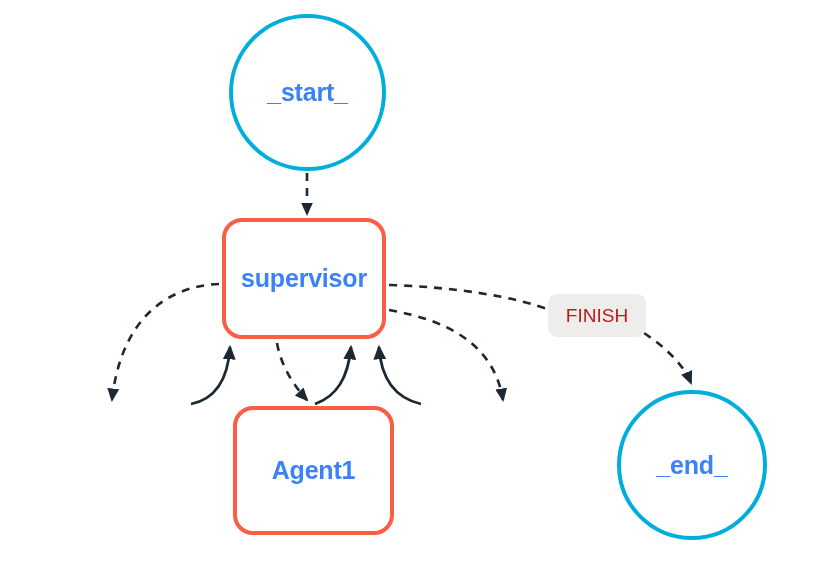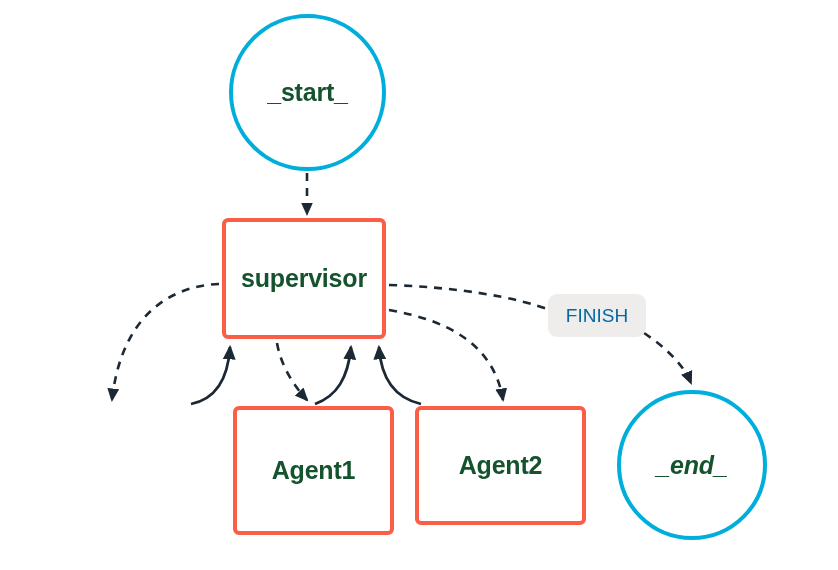--- a/index.html
+++ b/index.html
@@ -35,50 +35,50 @@
     justify-content: center;
     background: #ffffff;
     z-index: 2;
   }
   .node-terminal {
     border: 4px solid #00AEDB;
     border-radius: 50%;
   }
   .node-process {
     border: 4px solid #FB5E47;
-    border-radius: 6px;
+    border-radius: 20px;
   }
   .node-label {
-    color: #14532d;
+    color: #3b82f6;
     font-family: "Liberation Sans", sans-serif;
     font-weight: bold;
     letter-spacing: -0.2px;
     white-space: nowrap;
     user-select: none;
   }
   .node-terminal .node-label { font-size: 25px; }
   .node-process .node-label { font-size: 25px; }
 
   
   #node-start  { left: 229px; top: 14px;  width: 157px; height: 157px; }
   #node-supervisor { left: 222px; top: 218px; width: 164px; height: 121px; }
   #node-genieagent { left: 42px;  top: 406px; width: 169px; height: 119px; }
   #node-agent1 { left: 233px; top: 406px; width: 161px; height: 129px; }
   #node-agent2 { left: 415px; top: 406px; width: 171px; height: 119px; }
-  #node-end    { left: 617px; top: 390px; width: 150px; height: 150px; font-style: italic; }
+  #node-end    { left: 617px; top: 390px; width: 150px; height: 150px; }
 
   .edge-label {
     position: absolute;
     box-sizing: border-box;
     display: flex;
     align-items: center;
     justify-content: center;
     background: #EFEDEB;
     border-radius: 9px;
-    color: #0369a1;
+    color: #b91c1c;
     font-family: "Liberation Sans", sans-serif;
     font-size: 19px;
     font-weight: normal;
     white-space: nowrap;
     z-index: 3;
     user-select: none;
   }
   #label-finish { left: 548px; top: 294px; width: 98px; height: 43px; }
 </style>
 </head>
@@ -117,23 +117,20 @@
 
   <div class="node node-process" id="node-supervisor">
     <span class="node-label">supervisor</span>
   </div>
 
 
   <div class="node node-process" id="node-agent1">
     <span class="node-label">Agent1</span>
   </div>
 
-  <div class="node node-process" id="node-agent2">
-    <span class="node-label">Agent2</span>
-  </div>
 
   <div class="node node-terminal" id="node-end">
     <span class="node-label">_end_</span>
   </div>
 
   <div class="edge-label" id="label-finish">
     <span>FINISH</span>
   </div>
 
 </div>

